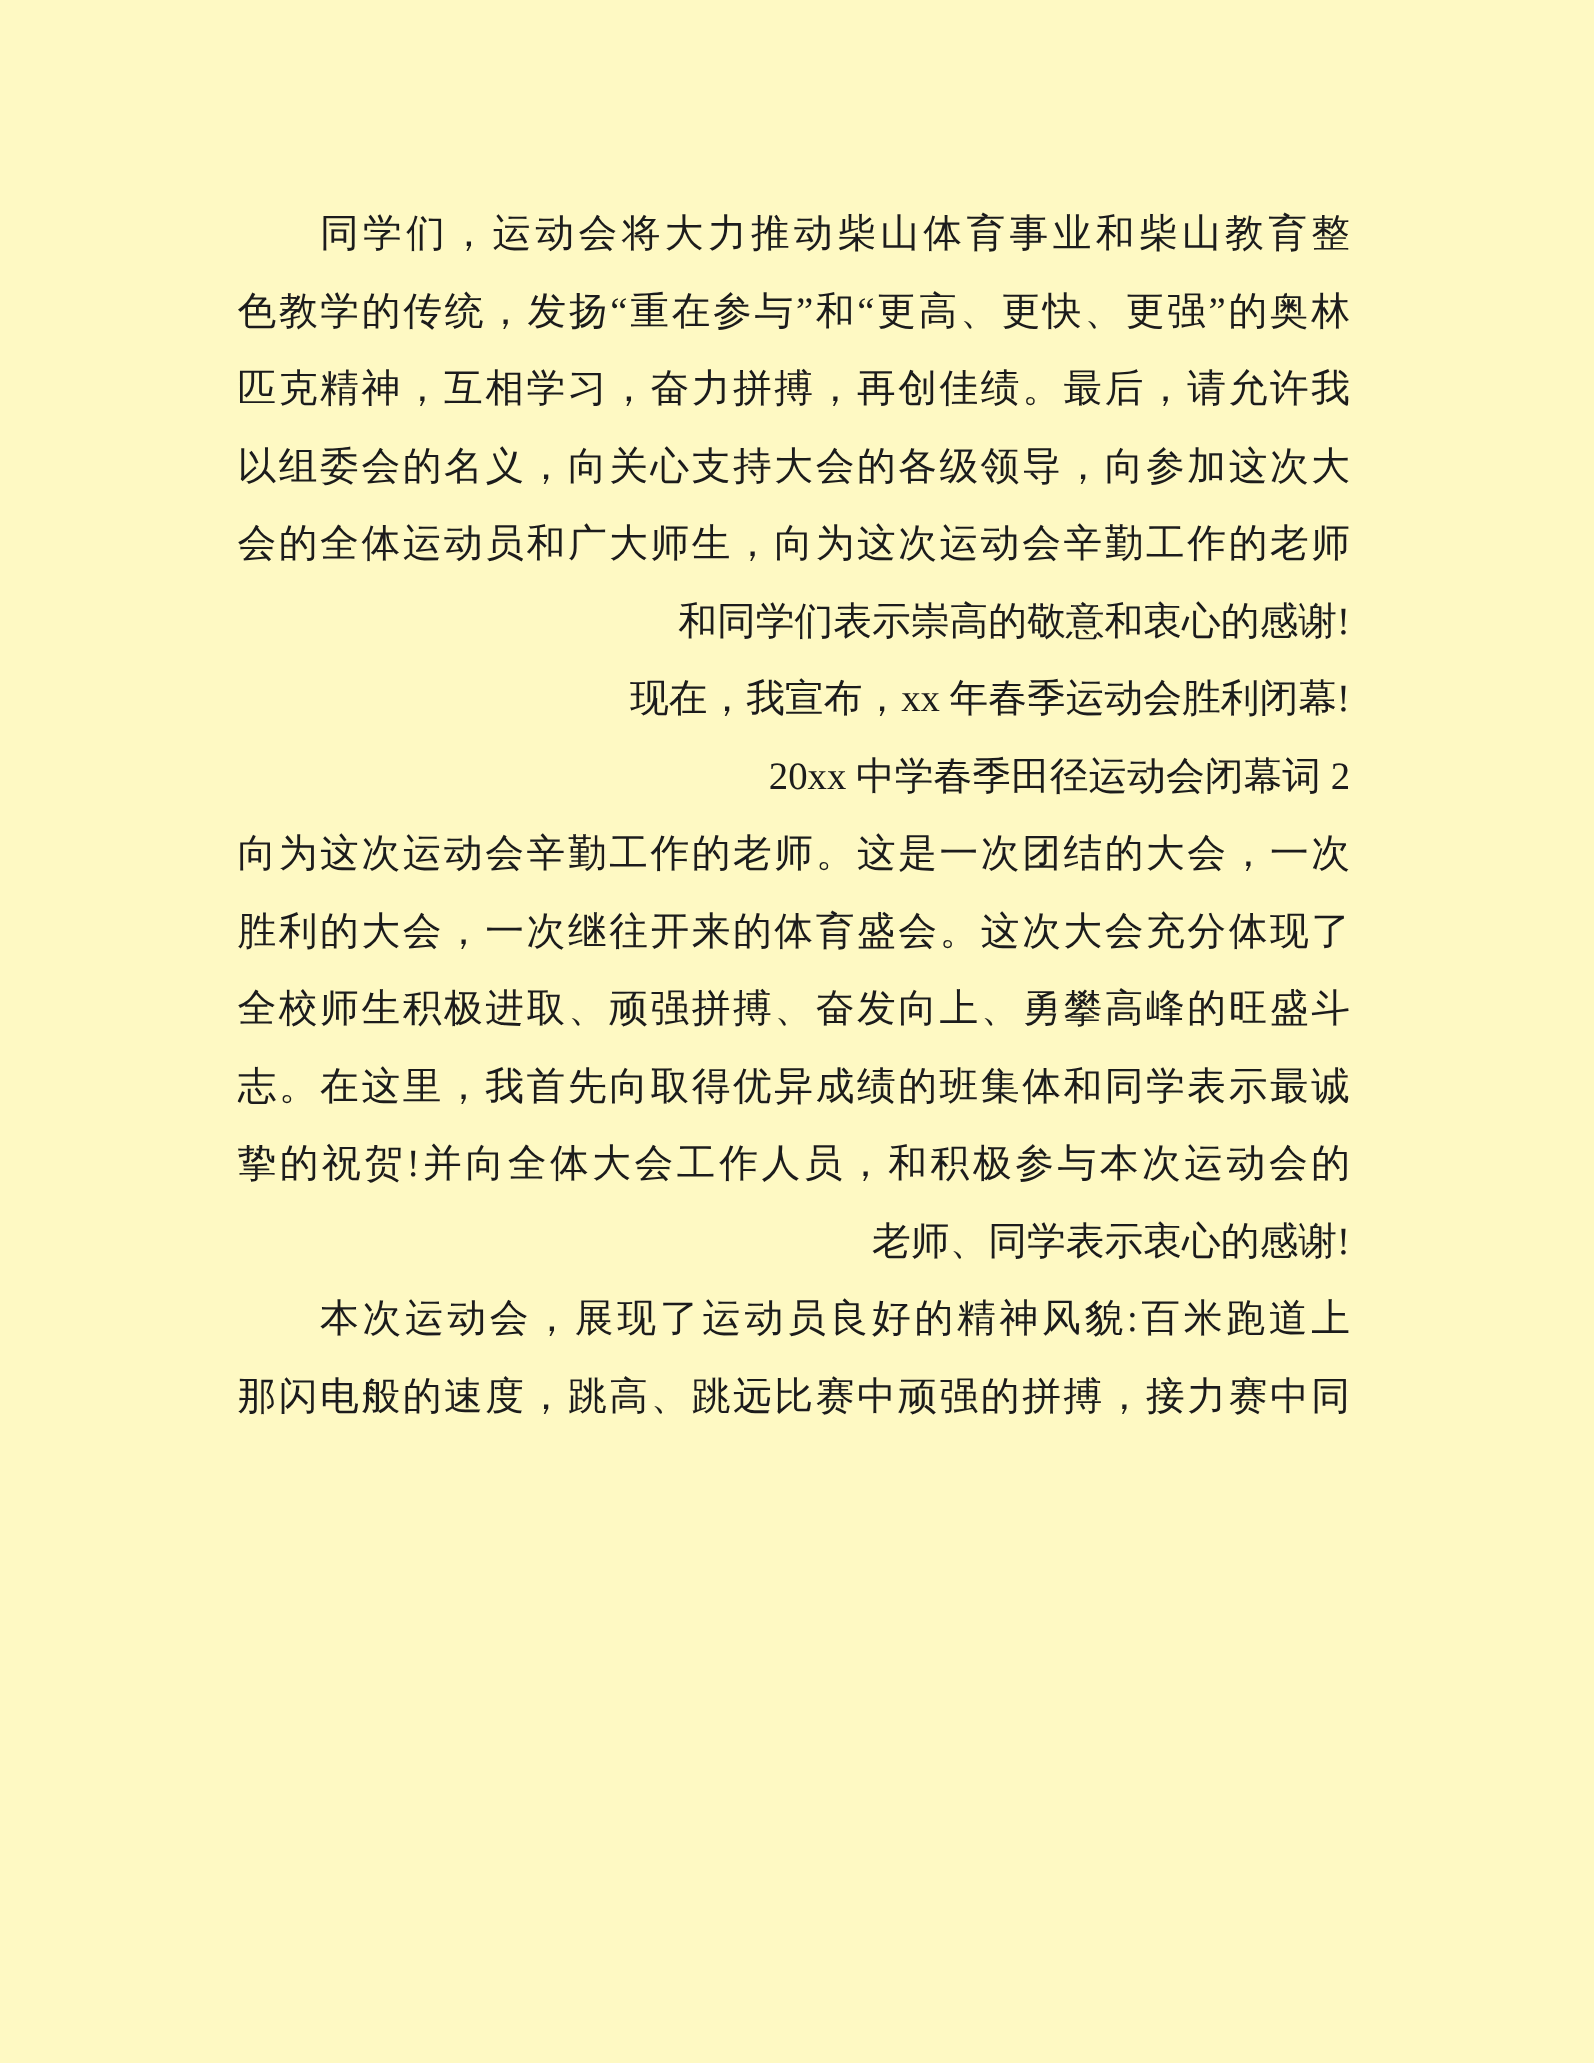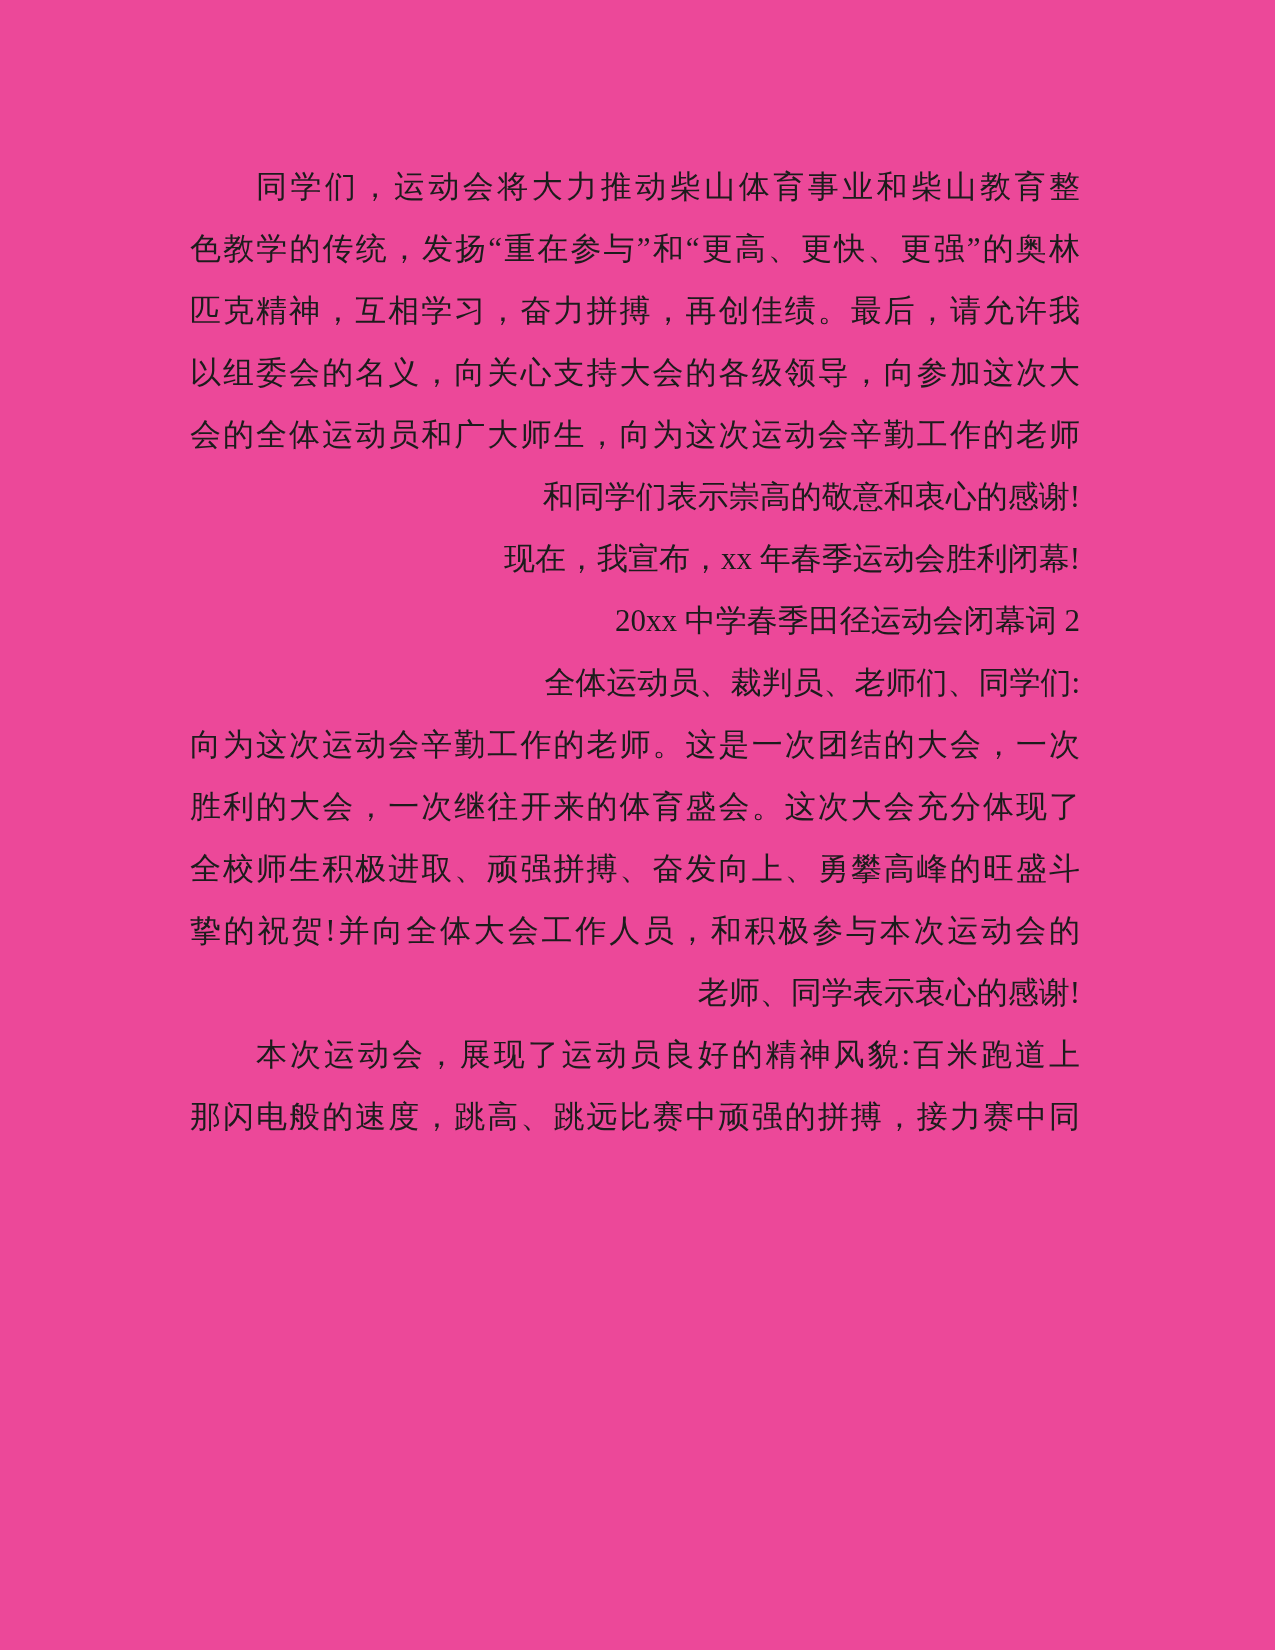--- a/index.html
+++ b/index.html
@@ -9,21 +9,21 @@
   body {
     width: 1275px;
     height: 1650px;
     background: #ffffff;
     font-family: "Liberation Serif", "DejaVu Serif", serif;
   }
   .page {
     position: relative;
     width: 1275px;
     height: 1650px;
-    background: #ec4899;
+    background: #fef9c3;
     overflow: hidden;
   }
   .text-block {
     position: absolute;
     top: 156px;
     left: 190px;
     width: 890px;
     color: #1c1c1c;
     font-size: 31px;
     font-weight: normal;
@@ -51,22 +51,22 @@
 <div class="page">
   <div class="text-block">
     <div class="line indent">同学们，运动会将大力推动柴山体育事业和柴山教育整</div>
     <div class="line">色教学的传统，发扬“重在参与”和“更高、更快、更强”的奥林</div>
     <div class="line">匹克精神，互相学习，奋力拼搏，再创佳绩。最后，请允许我</div>
     <div class="line">以组委会的名义，向关心支持大会的各级领导，向参加这次大</div>
     <div class="line">会的全体运动员和广大师生，向为这次运动会辛勤工作的老师</div>
     <div class="line short">和同学们表示崇高的敬意和衷心的感谢!</div>
     <div class="line short indent">现在，我宣布，xx 年春季运动会胜利闭幕!</div>
     <div class="line short indent">20xx 中学春季田径运动会闭幕词 2</div>
-    <div class="line short indent">全体运动员、裁判员、老师们、同学们:</div>
     <div class="line">向为这次运动会辛勤工作的老师。这是一次团结的大会，一次</div>
     <div class="line">胜利的大会，一次继往开来的体育盛会。这次大会充分体现了</div>
     <div class="line">全校师生积极进取、顽强拼搏、奋发向上、勇攀高峰的旺盛斗</div>
+    <div class="line">志。在这里，我首先向取得优异成绩的班集体和同学表示最诚</div>
     <div class="line">挚的祝贺!并向全体大会工作人员，和积极参与本次运动会的</div>
     <div class="line short">老师、同学表示衷心的感谢!</div>
     <div class="line indent">本次运动会，展现了运动员良好的精神风貌:百米跑道上</div>
     <div class="line">那闪电般的速度，跳高、跳远比赛中顽强的拼搏，接力赛中同</div>
   </div>
 </div>
 
 </body></html>

